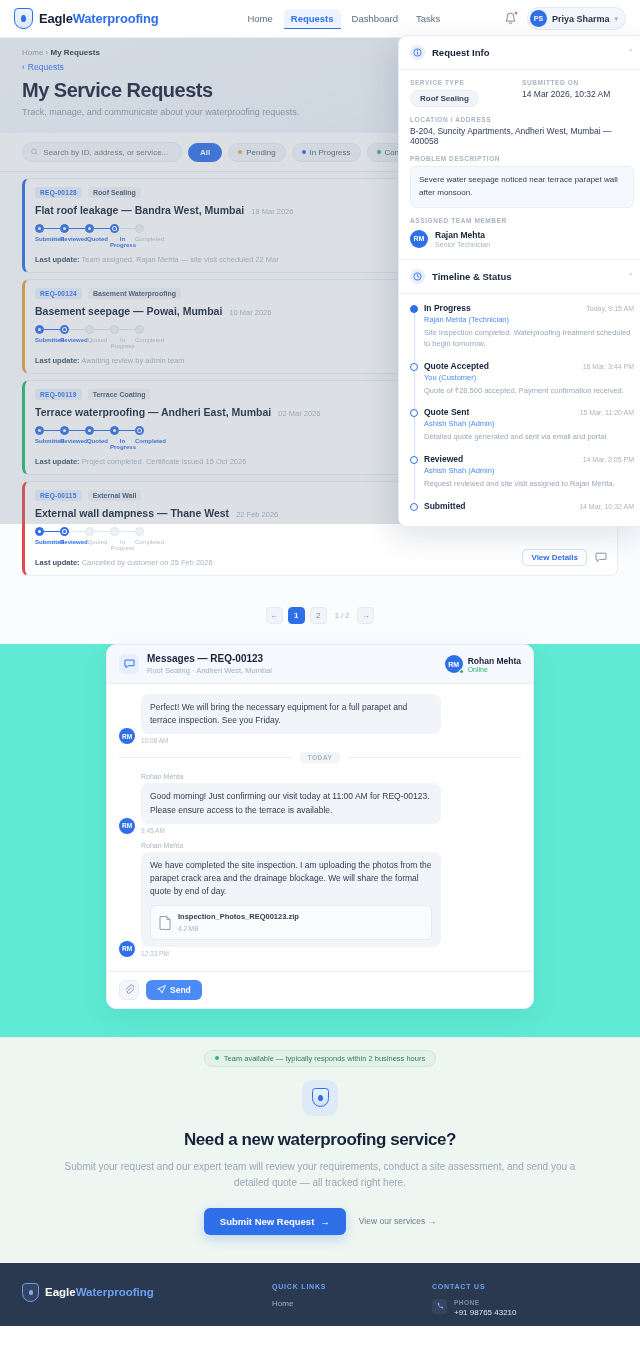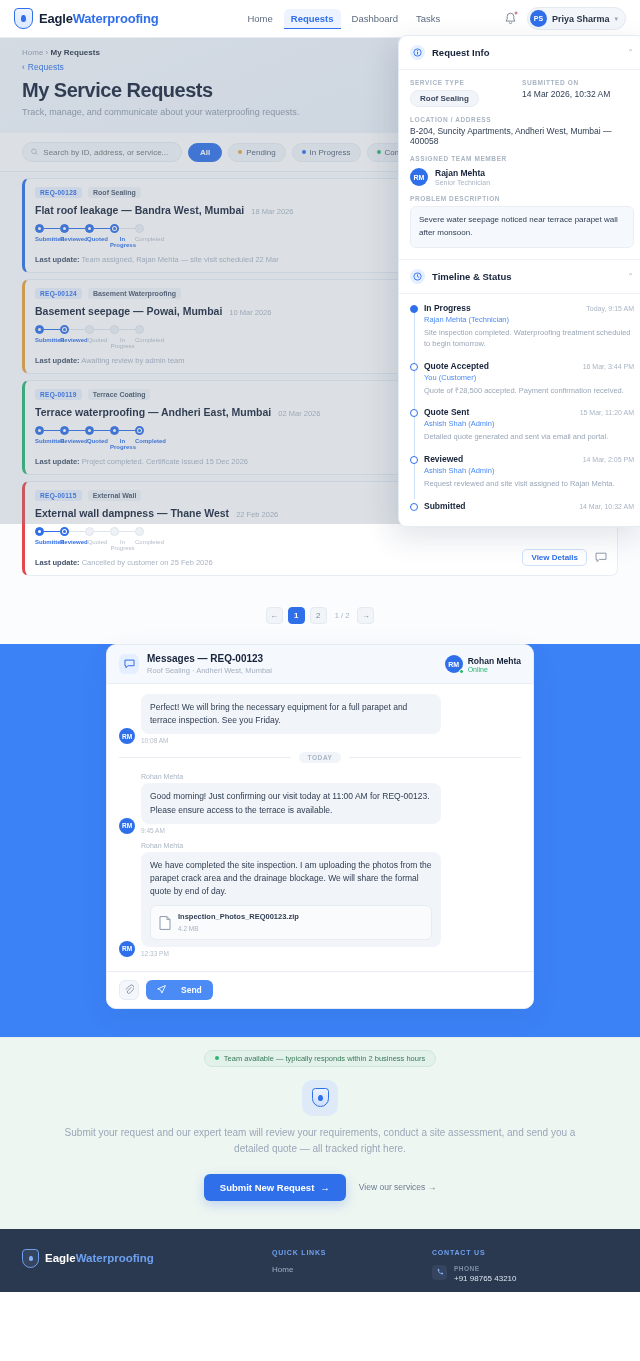--- a/index.html
+++ b/index.html
@@ -169,21 +169,21 @@
   .pbtn {
     min-width: 17px; height: 17px; border-radius: 4px;
     background: #f1f4f8; border: 1px solid #e5eaf1;
     display: flex; align-items: center; justify-content: center;
     font-size: 8px; color: #7d8a9c;
   }
   .pbtn.active { background: #2f6fea; border-color: #2f6fea; color: #fff; font-weight: bold; }
   .pinfo { font-size: 7.5px; color: #a9b4c3; margin: 0 3px; }
 
   
-  .msgwrap { background: #3b82f6; padding: 0 0 28px; }
+  .msgwrap { background: #5eead4; padding: 0 0 28px; }
   .msgpanel {
     width: 428px; margin: 0 auto;
     background: #fff; border: 1px solid #e6ecf4; border-radius: 10px;
     box-shadow: 0 8px 28px rgba(25,50,90,.07);
     overflow: hidden;
   }
   .msghead {
     background: #f5f8fc; border-bottom: 1px solid #e9eef4;
     padding: 8px 12px; display: flex; align-items: center; gap: 8px;
   }
@@ -251,21 +251,21 @@
   .mfield {
     flex: 1; height: 21px; background: #f7f9fc; border: 1px solid #e6ecf3;
     border-radius: 6px; display: flex; align-items: center; padding: 0 8px;
   }
   .mfield input {
     border: none; background: transparent; outline: none; width: 100%;
     font-size: 8px; color: #a9b4c3; font-family: "Liberation Sans", sans-serif;
   }
   .sendbtn {
     background: #4a8bf5; color: #fff; font-size: 8.5px; font-weight: bold;
-    border-radius: 6px; padding: 5px 11px; display: flex; align-items: center; gap: 15px;
+    border-radius: 6px; padding: 5px 11px; display: flex; align-items: center; gap: 4px;
   }
 
   
   .cta {
     background: #eef6f1; text-align: center; padding: 12px 60px 28px;
     border-top: 1px solid #e3efe8;
   }
   .availpill {
     display: inline-flex; align-items: center; gap: 5px;
     background: #e2f1e9; border: 1px solid #cfe7da; border-radius: 10px;
@@ -575,21 +575,21 @@
     </div>
     <div class="steplabels">
       <span class="slab on">Submitted</span>
       <span class="slab on">Reviewed</span>
       <span class="slab on">Quoted</span>
       <span class="slab on">In Progress</span>
       <span class="slab on">Completed</span>
     </div>
     <div class="lastupd">
       <b>Last update:</b>
-      <span>Project completed. Certificate issued 15 Dec 2026</span>
+      <span>Project completed. Certificate issued 15 Oct 2026</span>
     </div>
     <div class="rcard-actions">
       <div class="btn-view">View Details</div>
       <div class="msgicon">
         <svg width="12" height="11" viewBox="0 0 12 11">
             <path d="M1 1.2h10v6.2H4.4L2 9.6V7.4H1z" fill="none" stroke="#8d9aab" stroke-width="1"></path>
           </svg>
         <div class="nb">3</div>
       </div>
     </div>
@@ -736,20 +736,21 @@
 <div class="cta">
   <div class="availpill">
     <span class="g"></span>
     <span>Team available — typically responds within 2 business hours</span>
   </div>
   <div class="ctaicon">
     <div class="shield">
         <div class="dp"></div>
       </div>
   </div>
+  <h2>Need a new waterproofing service?</h2>
   <p>Submit your request and our expert team will review your requirements, conduct a site assessment, and send you a detailed quote — all tracked right here.</p>
   <div class="ctarow">
     <div class="btn-primary">
       <span>Submit New Request</span>
       <span>→</span>
     </div>
     <div class="link-svc">View our services →</div>
   </div>
 </div>
 
@@ -815,32 +816,32 @@
       <div>
         <div class="flabel">SUBMITTED ON</div>
         <div class="fval">14 Mar 2026, 10:32 AM</div>
       </div>
     </div>
     <div style="margin-top:9px">
       <div class="flabel">LOCATION / ADDRESS</div>
       <div class="fval">B-204, Suncity Apartments, Andheri West, Mumbai — 400058</div>
     </div>
     <div style="margin-top:9px">
+      <div class="flabel">PROBLEM DESCRIPTION</div>
+      <div class="pdesc">Severe water seepage noticed near terrace parapet wall after monsoon.</div>
+    </div>
+    <div style="margin-top:9px">
       <div class="flabel">ASSIGNED TEAM MEMBER</div>
       <div class="assigned">
         <div class="av">RM</div>
         <div>
           <div class="nm">Rajan Mehta</div>
           <div class="rl">Senior Technician</div>
         </div>
       </div>
-    </div>
-    <div style="margin-top:9px">
-      <div class="flabel">PROBLEM DESCRIPTION</div>
-      <div class="pdesc">Severe water seepage noticed near terrace parapet wall after monsoon.</div>
     </div>
   </div>
 
   <div class="ovsec-head" style="border-top:1px solid #eef2f7">
     <div class="ic">
       <svg width="9" height="9" viewBox="0 0 10 10">
           <circle cx="5" cy="5" r="4" fill="none" stroke="#2f6fea" stroke-width="1"></circle>
           <path d="M5 2.6V5l1.8 1" fill="none" stroke="#2f6fea" stroke-width="1"></path>
         </svg>
     </div>

